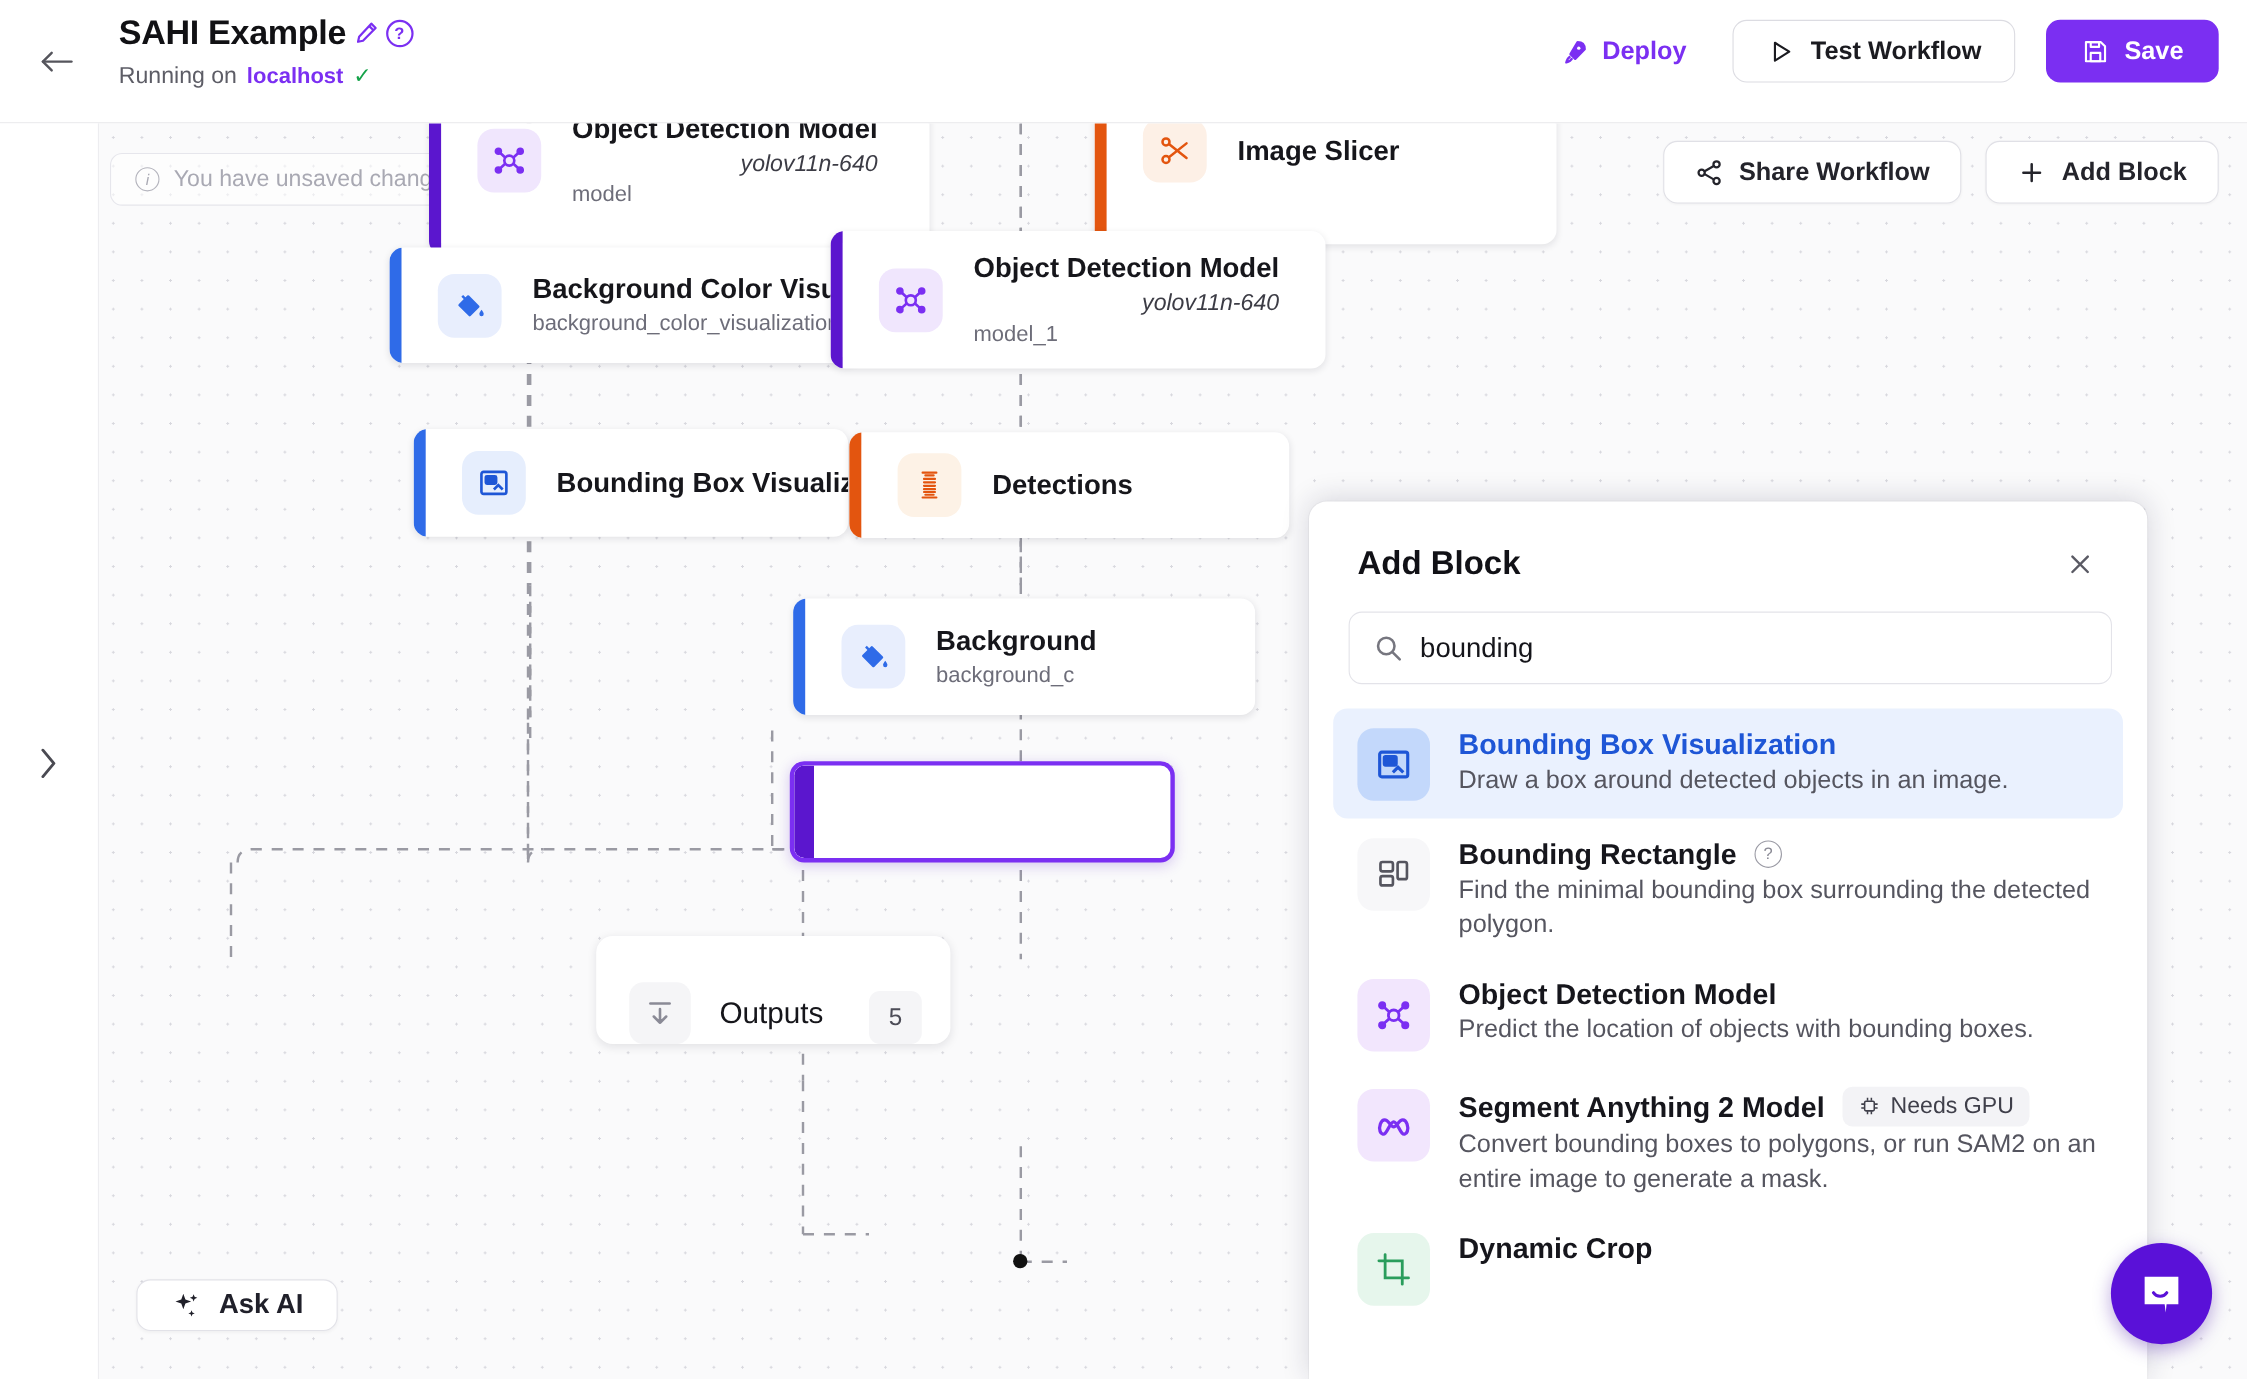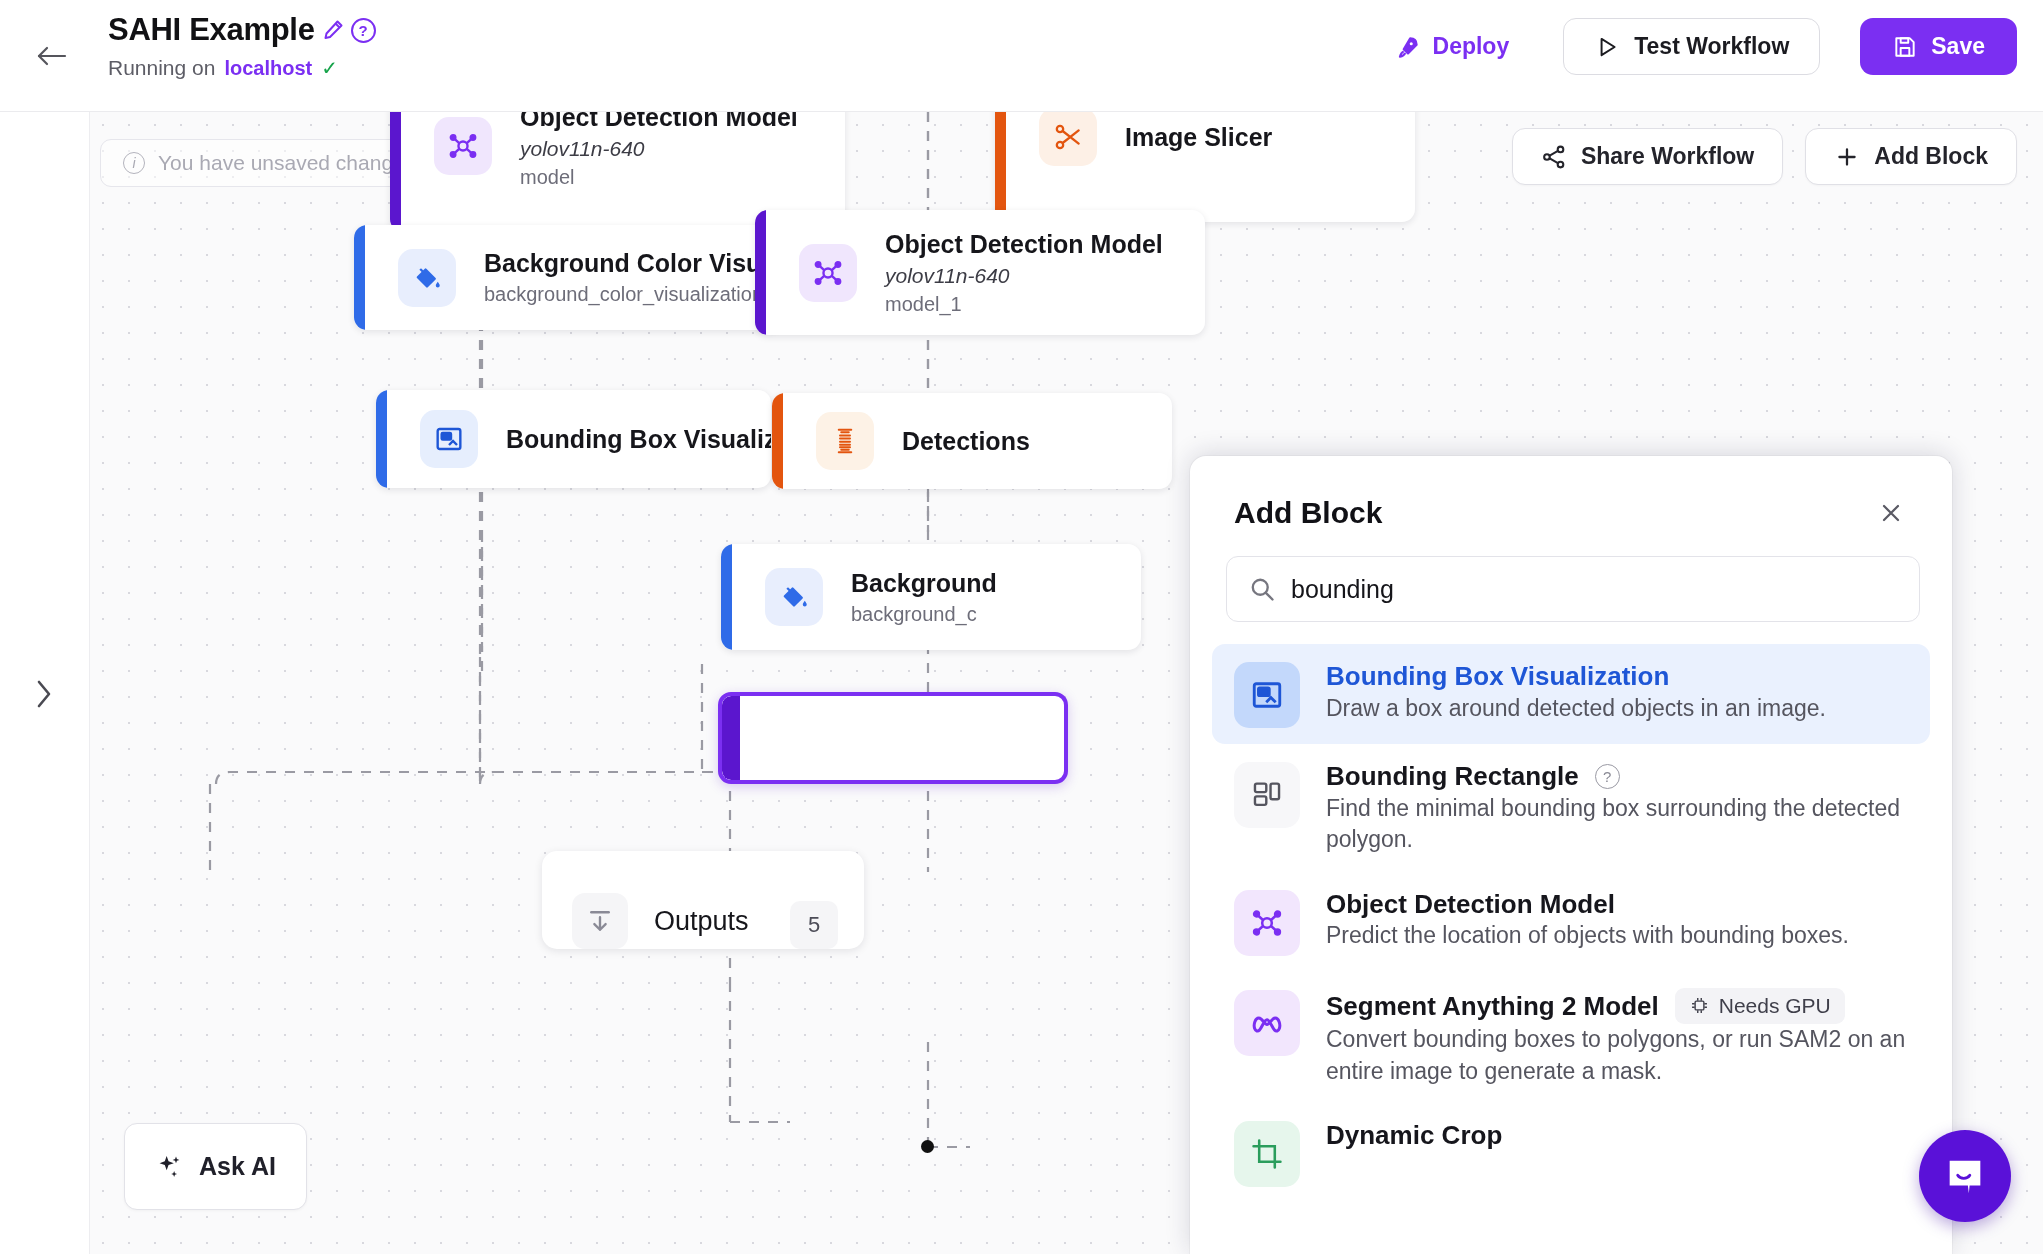--- a/index.html
+++ b/index.html
@@ -27,21 +27,21 @@
   .wf-title { font-size: 31px; font-weight: 700; color: #111114; letter-spacing: -0.3px; }
   .pencil-icon { width: 24px; height: 24px; color: #7B2FF2; cursor: pointer; display:flex;align-items:center;justify-content:center;}
   .help-icon { width: 25px; height: 25px; border: 2px solid #7B2FF2; border-radius: 50%;
     color: #7B2FF2; font-size: 15px; font-weight: 700; display: flex; align-items: center;
     justify-content: center; cursor: pointer; }
   .sub-row { display: flex; align-items: baseline; gap: 9px; margin-top: 8px; }
   .sub-label { font-size: 21px; color: #5d5d66; }
   .sub-host { font-size: 20px; color: #7B2FF2; font-family: Liberation Sans, sans-serif; font-weight:600; }
   .check-mark { color: #16a34a; font-size: 20px; }
 
-  .hdr-right { position: absolute; right: 26px; top: 18px; display: flex; align-items: center; gap: 12px; }
+  .hdr-right { position: absolute; right: 26px; top: 18px; display: flex; align-items: center; gap: 0; }
   .deploy-btn {
     display: flex; align-items: center; gap: 12px; padding: 12px 22px;
     color: #7B2FF2; font-size: 23px; font-weight: 700; cursor: pointer; background: transparent;
     border: none; margin-right: 20px;
   }
   .rocket-icon { width: 26px; height: 26px; display:flex;align-items:center;justify-content:center; }
   .test-btn {
     display: flex; align-items: center; gap: 14px;
     border: 1px solid #dcdce2; border-radius: 13px; background: #fff;
     padding: 14px 30px; font-size: 23px; font-weight: 600; color: #1b1b20; cursor: pointer;
@@ -99,21 +99,21 @@
     cursor: pointer;
   }
   .node .accent { position: absolute; left: 0; top: 0; bottom: 0; width: 11px; border-radius: 13px 0 0 13px; }
   .node-inner { display: flex; align-items: center; gap: 28px; padding: 0 30px 0 44px; width: 100%; }
   .node-icon {
     width: 58px; height: 58px; border-radius: 15px; flex: 0 0 58px;
     display: flex; align-items: center; justify-content: center;
   }
   .node-texts { display: flex; flex-direction: column; gap: 5px; min-width: 0; }
   .node-title { font-size: 25px; font-weight: 600; color: #16161b; white-space: nowrap; }
-  .node-model { font-size: 21px; font-style: italic; color: #3c3c45; white-space: nowrap; }
+  .node-model { font-size: 21px; font-style: italic; color: #3c3c45; white-space: nowrap; text-align: right; }
   .node-sub { font-size: 20px; color: #6d6d79; white-space: nowrap; }
 
   .node.selected { border: 4px solid #7B2FF2; box-shadow: 0 3px 12px rgba(90,30,200,0.22); }
   .node.selected .accent { width: 18px; background: #5B16CE; border-radius: 9px 0 0 9px; }
 
   
   .outputs-node {
     position: absolute; background: #fff; border-radius: 15px;
     box-shadow: 0 2px 9px rgba(20,20,40,0.10);
     display: flex; align-items: flex-end; justify-content: space-between;
@@ -124,21 +124,21 @@
     display:flex;align-items:center;justify-content:center; color:#7e7e8a; }
   .out-label { font-size: 27px; color: #16161b; }
   .out-count { width: 48px; height: 48px; border-radius: 10px; background: #f5f5f7;
     display:flex;align-items:center;justify-content:center; font-size:22px; color:#4c4c57; }
 
   
   .ask-ai {
     position: absolute; left: 34px; bottom: 44px;
     display: flex; align-items: center; gap: 16px;
     background: #fff; border: 1px solid #e2e2e8; border-radius: 13px;
-    padding: 28px 30px; font-size: 25px; font-weight: 600; color: #20202a; cursor: pointer;
+    padding: 8px 30px; font-size: 25px; font-weight: 600; color: #20202a; cursor: pointer;
     box-shadow: 0 1px 3px rgba(0,0,0,0.04); z-index: 15;
   }
 
   
   .conn-dot { position: absolute; width: 13px; height: 13px; border-radius: 50%; background: #111; }
 
   
   .panel {
     position: absolute; left: 1190px; top: 456px; width: 762px; height: 798px;
     background: #fff; border-radius: 16px 16px 0 0;

